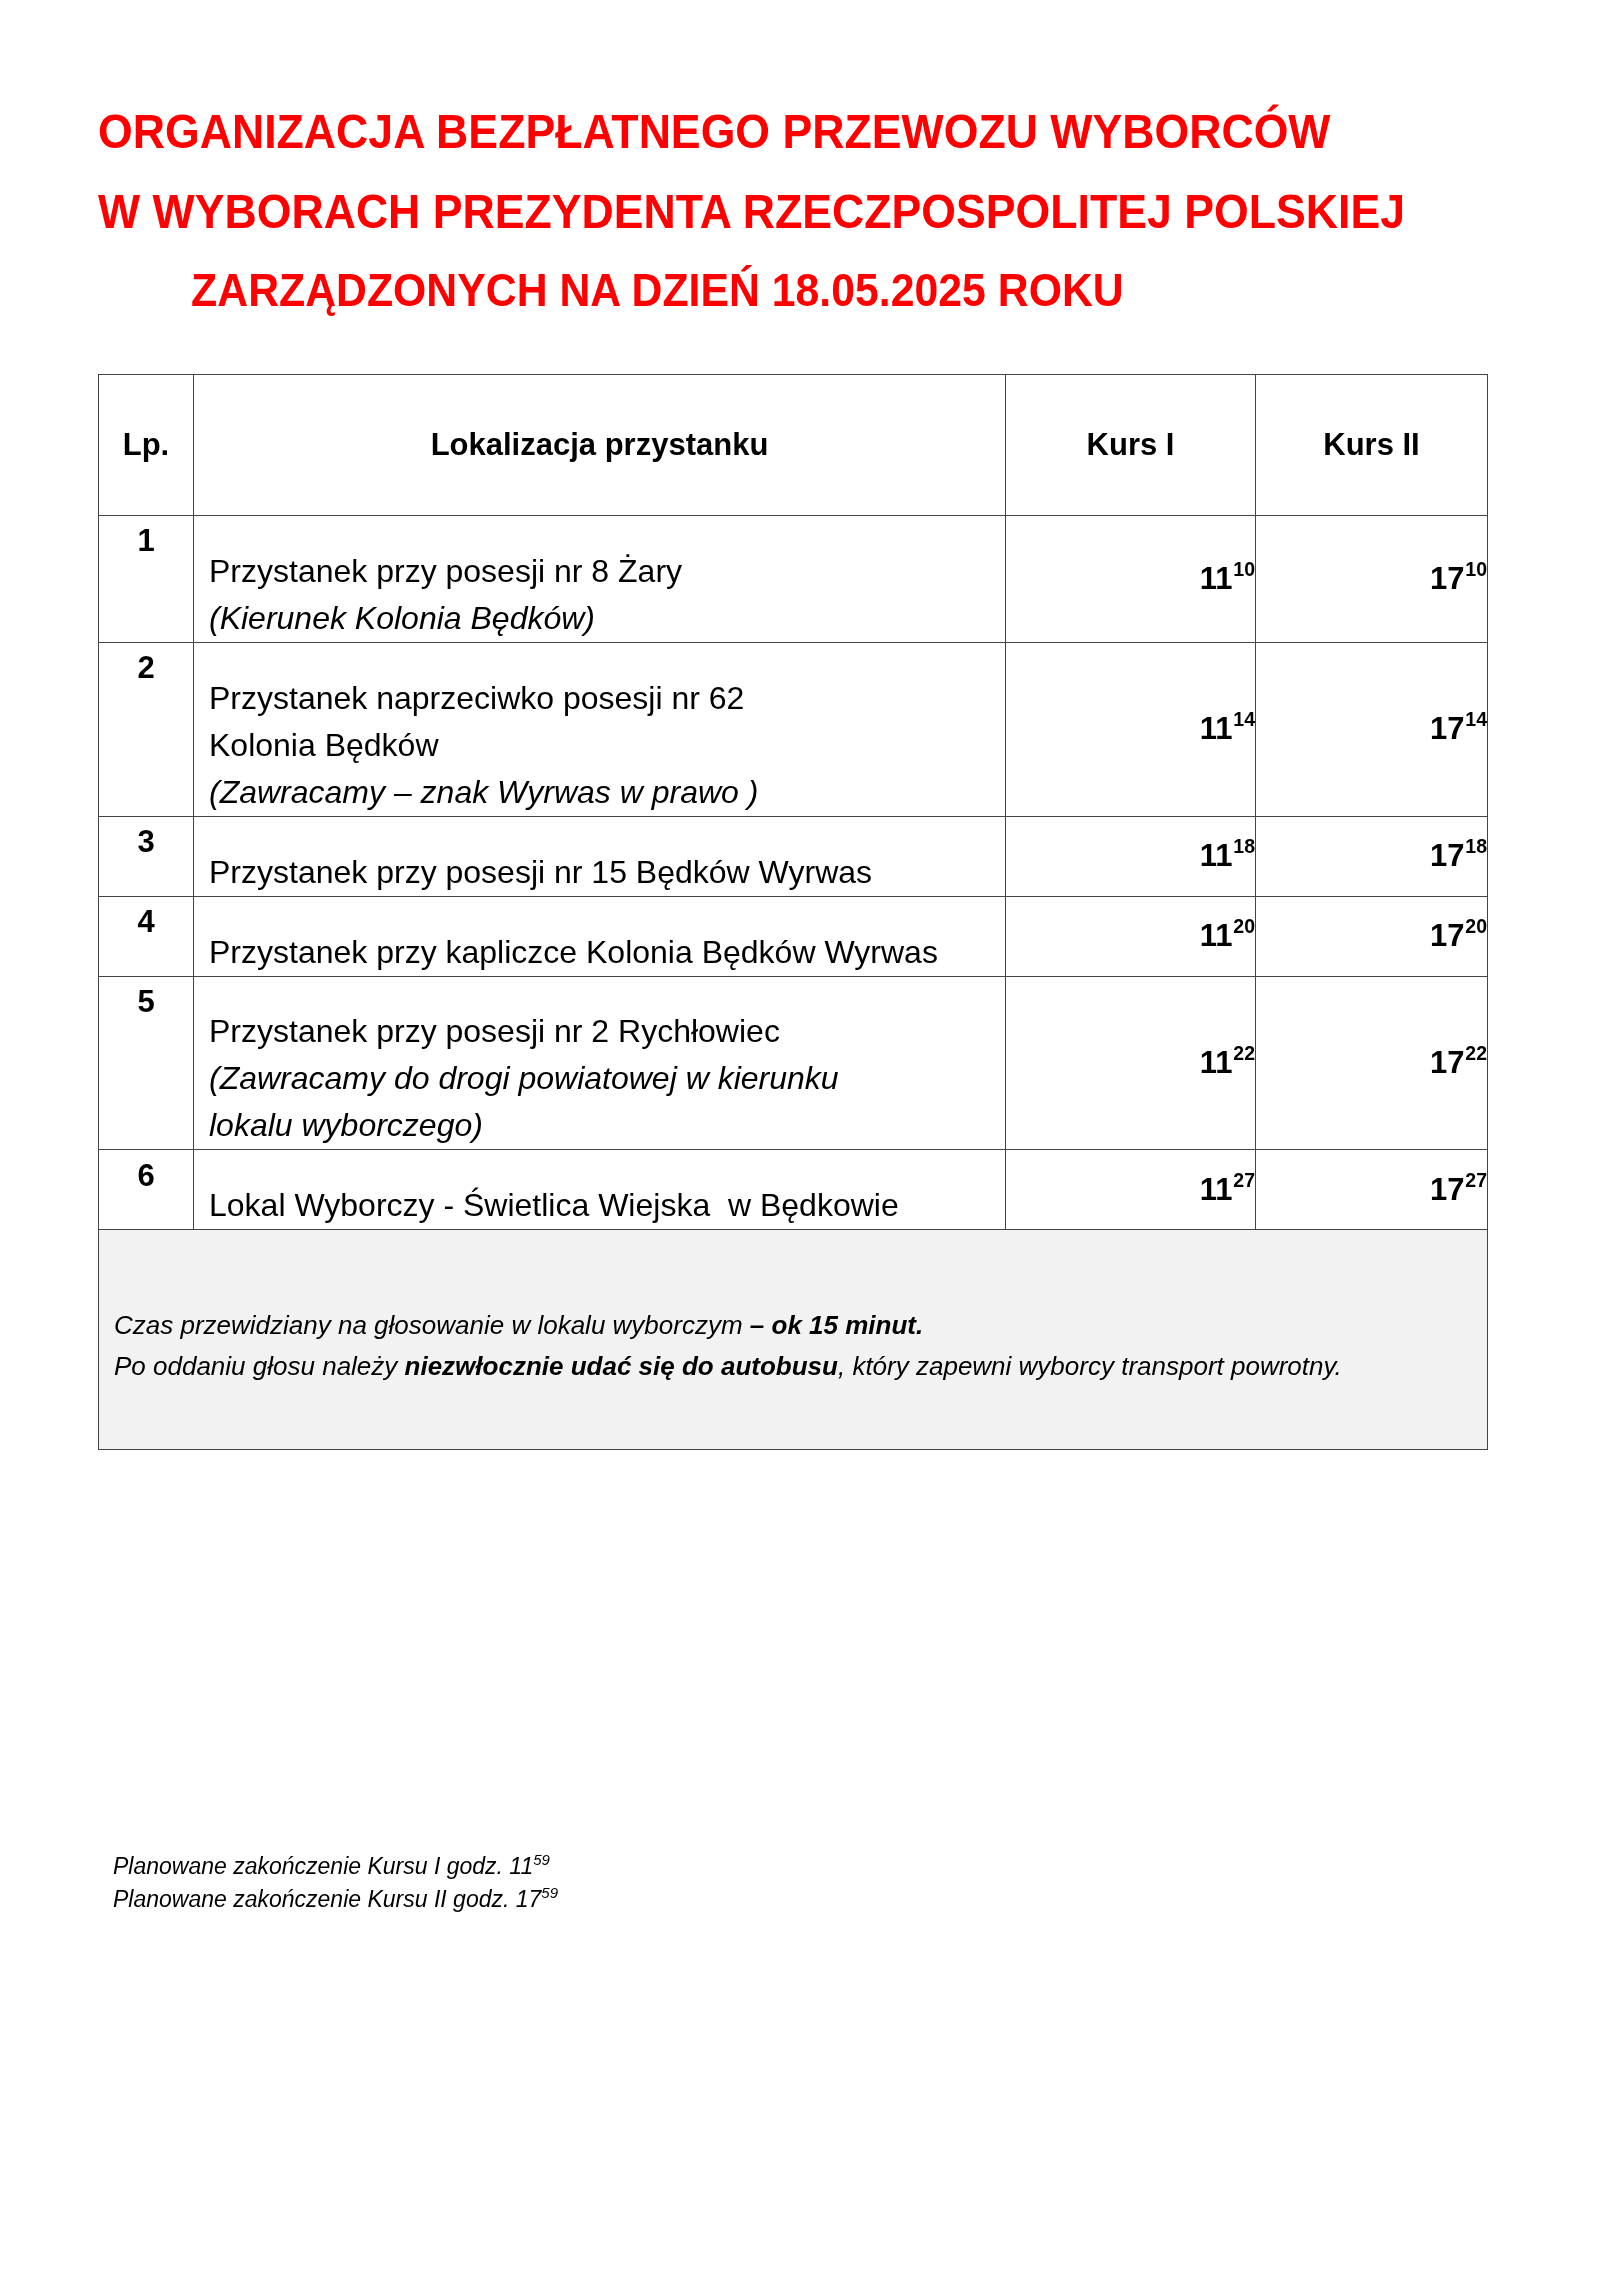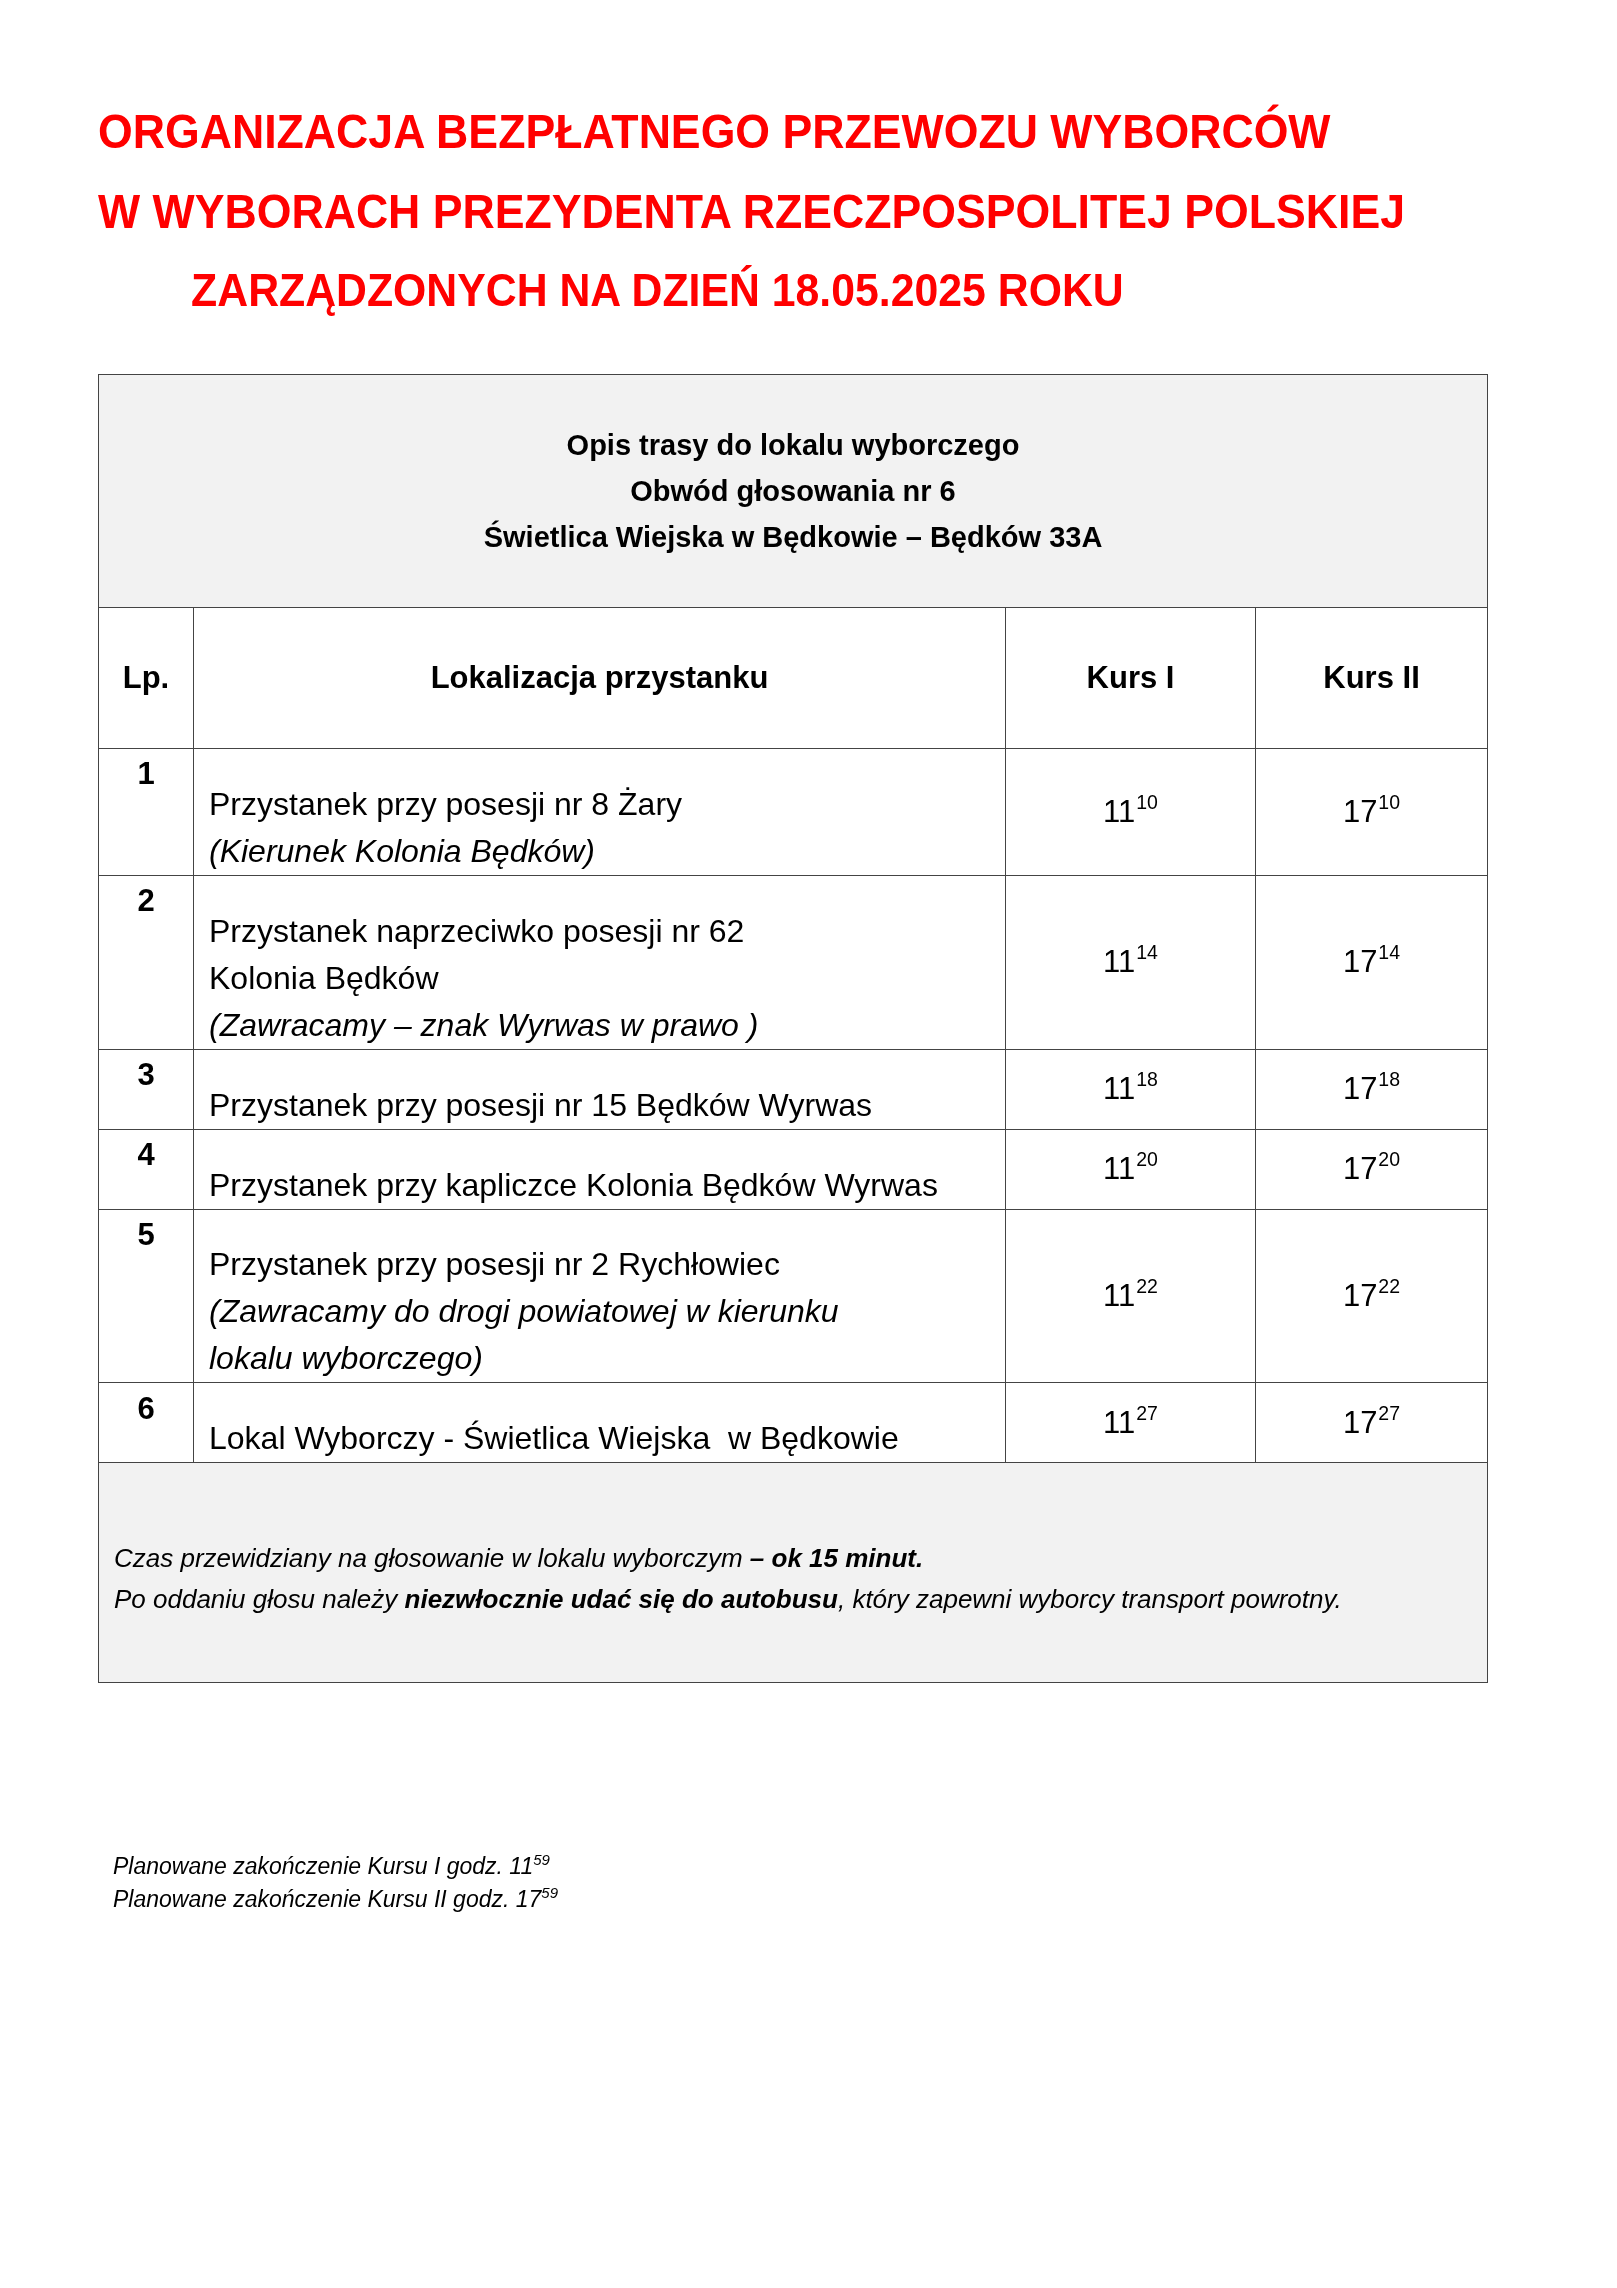--- a/index.html
+++ b/index.html
@@ -31,21 +31,21 @@
 
     .hdr-cell { background: #f2f2f2; height: 232px; text-align: center; vertical-align: middle !important; }
     .hdr-line { font-weight: bold; font-size: 29px; line-height: 46px; display: block; }
 
     .colhdr td { height: 140px; vertical-align: middle !important; text-align: center; font-weight: bold; font-size: 31px; }
 
     .lp { text-align: center; font-weight: bold; font-size: 31px; padding-top: 7.4px !important; }
     .loc { font-size: 32px; line-height: 47px; padding-left: 15px !important; padding-top: 1.9px !important; }
     .loc .it { font-style: italic; display: block; }
     .loc .main { display: block; margin-top: 30px; }
-    .time { text-align: center; vertical-align: middle !important; font-weight: normal; font-size: 31px; }
+    .time { text-align: right; vertical-align: middle !important; font-weight: bold; font-size: 31px; }
     .time sup { font-size: 19.5px; vertical-align: 0; position: relative; top: -13px; margin-left: 0.9px; }
 
     .r1 td { height: 91px; }
     .r2 td { height: 141px; }
     .r3 td { height: 45px; }
     .r4 td { height: 45px; }
     .r5 td { height: 140px; }
     .r6 td { height: 45px; }
 
     .note-cell { background: #f2f2f2; height: 206px; vertical-align: middle !important; padding-left: 15px !important; padding-top: 13px !important; }
@@ -70,27 +70,20 @@
 <div class="title t3"><span>ZARZĄDZONYCH NA DZIEŃ 18.05.2025 ROKU</span></div>
 
 <table class="route">
   <colgroup>
     <col class="c-lp">
       <col class="c-loc">
       <col class="c-k1">
       <col class="c-k2">
   </colgroup>
   <tbody>
-      <tr>
-    <td colspan="4" class="hdr-cell">
-      <span class="hdr-line">Opis trasy do lokalu wyborczego</span>
-      <span class="hdr-line">Obwód głosowania nr 6</span>
-      <span class="hdr-line">Świetlica Wiejska w Będkowie – Będków 33A</span>
-    </td>
-  </tr>
   <tr class="colhdr">
     <td>Lp.</td>
     <td>Lokalizacja przystanku</td>
     <td>Kurs I</td>
     <td>Kurs II</td>
   </tr>
 
   <tr class="r1">
     <td class="lp">1</td>
     <td class="loc">

